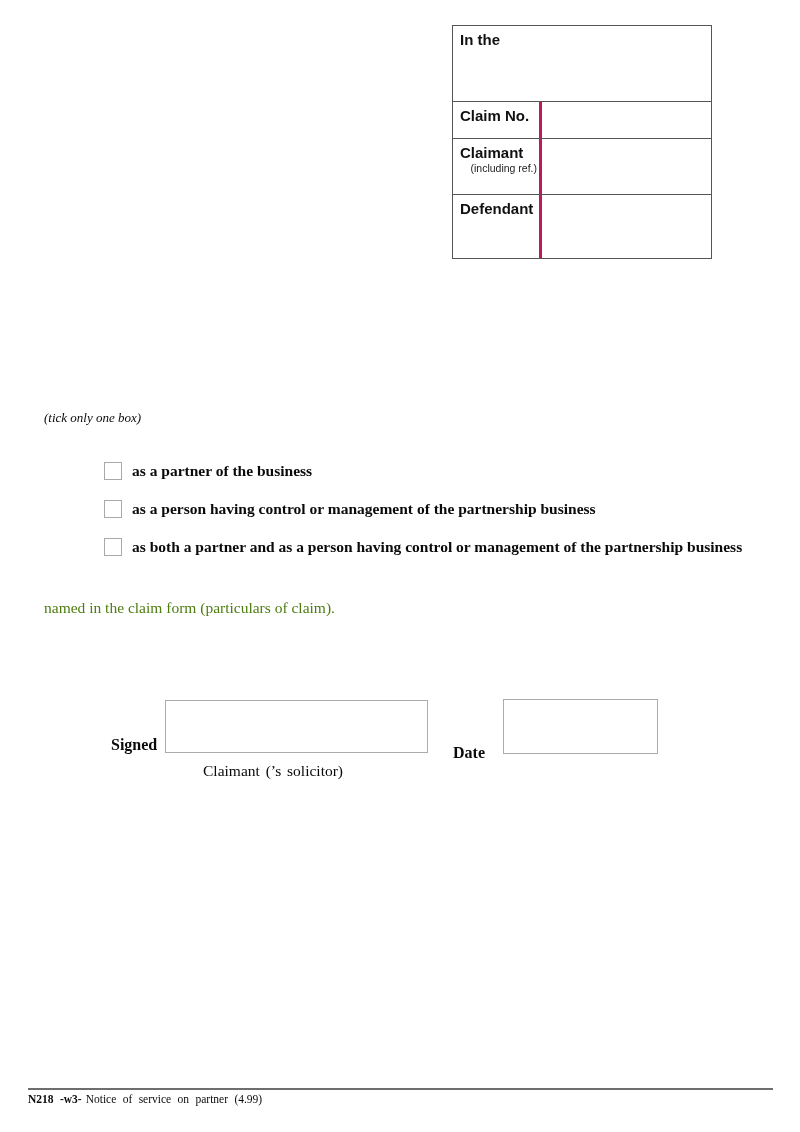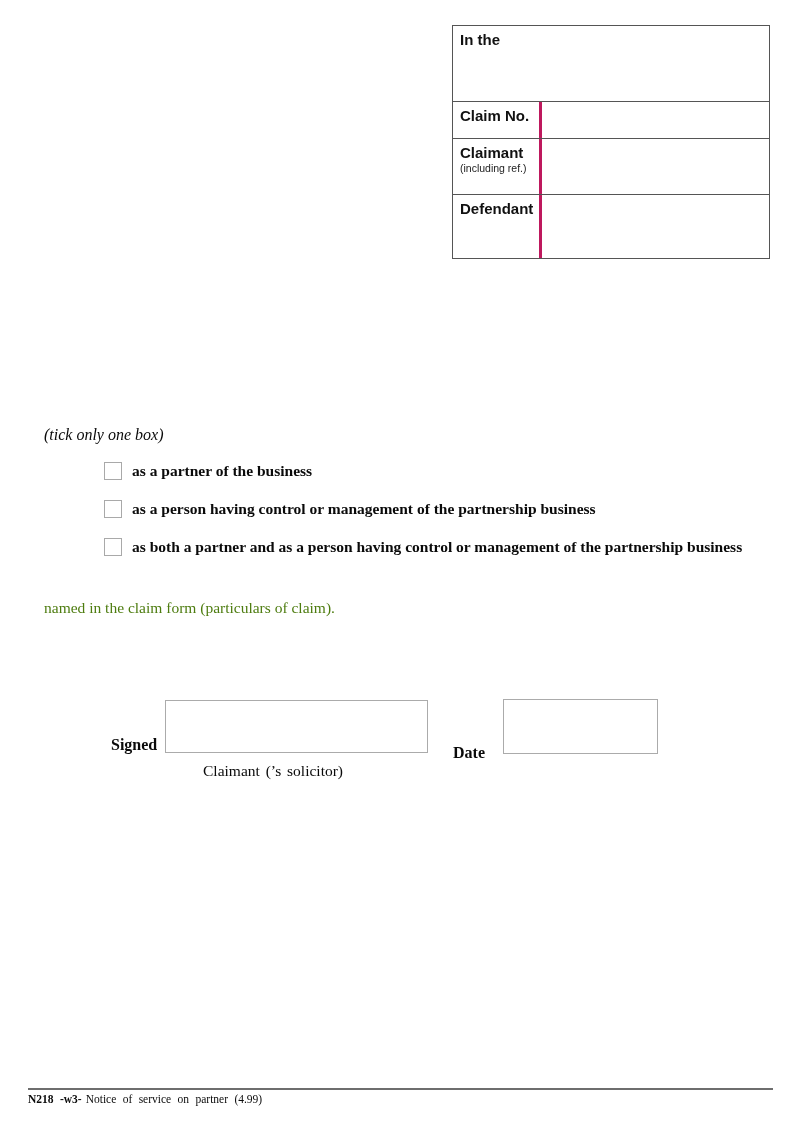--- a/index.html
+++ b/index.html
@@ -16,53 +16,53 @@
   
   .form-title {
     position: absolute; left: 44px; top: 26px;
     font-family: "Liberation Sans", sans-serif;
     font-weight: bold; font-size: 24px; line-height: 1.1;
     color: #111;
   }
 
   
   .case-table {
-    position: absolute; left: 452px; top: 25px; width: 318px;
+    position: absolute; left: 452px; top: 25px; width: 260px;
     border: 1px solid #555;
     font-family: "Liberation Sans", sans-serif;
     background: #fff;
   }
   .ct-row { display: flex; border-top: 1px solid #555; }
   .ct-row:first-child { border-top: none; }
   .ct-row-inthe  { height: 75px; }
   .ct-row-claimno { height: 37px; }
   .ct-row-claimant { height: 56px; }
   .ct-row-defendant { height: 64px; }
   .ct-label {
     width: 89px; flex: 0 0 89px;
     border-right: 3px solid #be185d;
     padding: 6px 2px 2px 7px;
     font-weight: bold; font-size: 15px; line-height: 1.1;
     color: #111;
   }
   .ct-label .sublabel {
     display: block; font-weight: normal; font-size: 10.5px;
-    margin-top: 1px; color: #222;
+    margin-top: 1px; color: #222; text-align: right;
   }
   .ct-label-full { width: 100%; flex: 1 1 auto; border-right: none; }
   .ct-value { flex: 1 1 auto; background: #fff; }
 
   
   .intro-line {
     position: absolute; left: 44px; top: 386px;
     font-size: 15.5px; color: #0a0a0a; white-space: nowrap;
   }
   .tick-instruction {
-    position: absolute; left: 44px; top: 426px;
-    font-style: italic; font-size: 16px; color: #0a0a0a;
+    position: absolute; left: 44px; top: 410px;
+    font-style: italic; font-size: 13px; color: #0a0a0a;
   }
 
   
   .option-row {
     position: absolute; left: 104px;
     display: flex; align-items: center; font-weight: bold;
   }
   .option-row-1 { top: 462px; }
   .option-row-2 { top: 500px; }
   .option-row-3 { top: 538px; }

